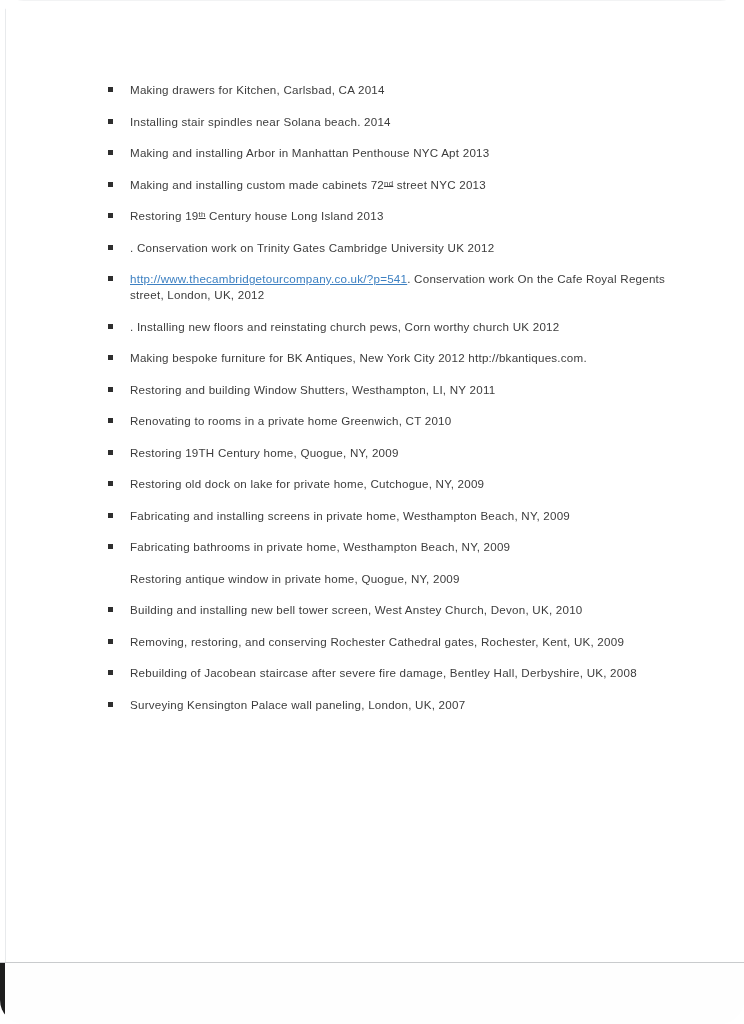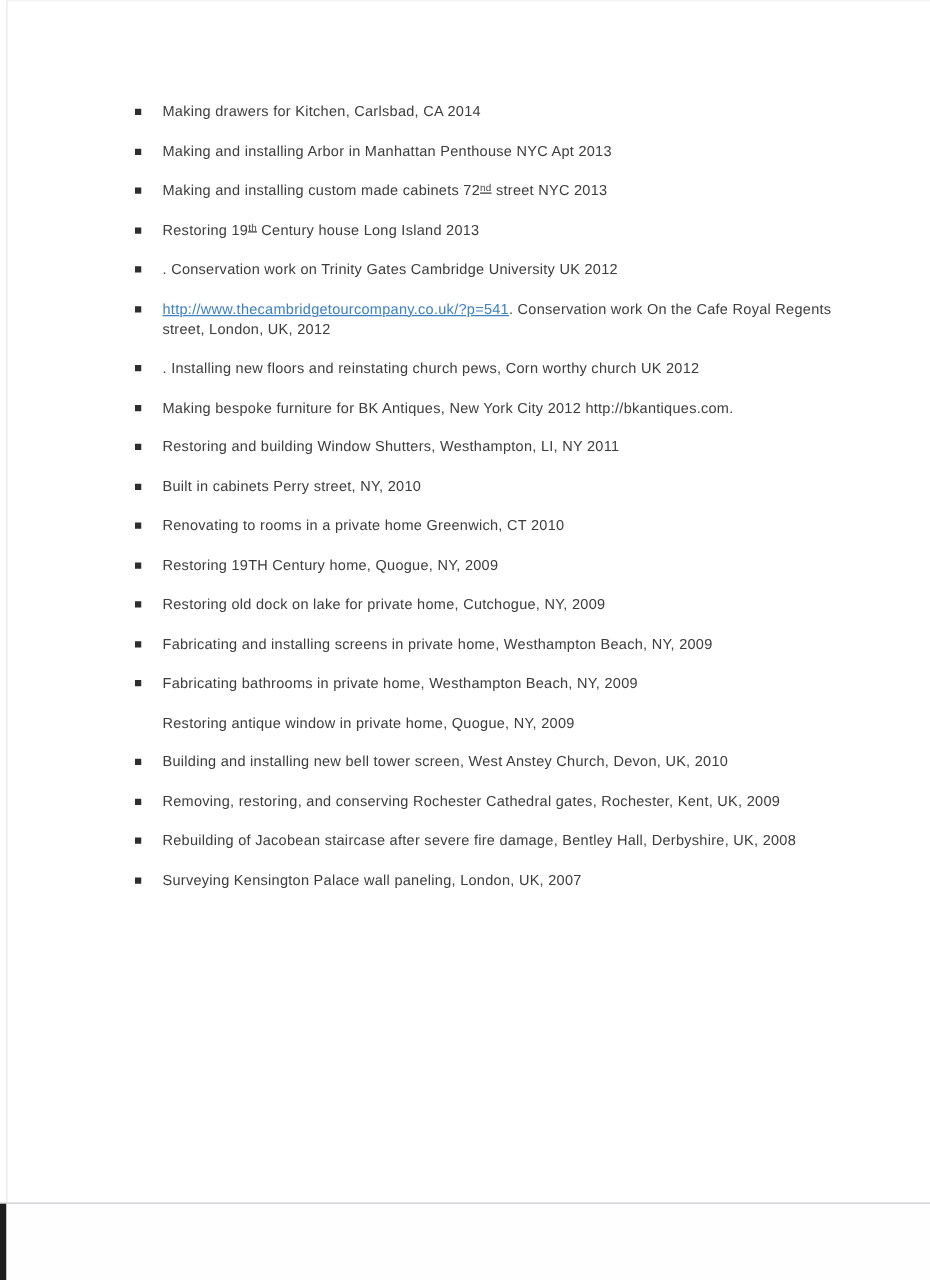--- a/index.html
+++ b/index.html
@@ -10,20 +10,21 @@
   body {
     font-family: "Liberation Sans", sans-serif;
   }
 
   #page {
     position: relative;
     width: 744px;
     height: 1024px;
     background: #ffffff;
     overflow: hidden;
+    border-radius: 24px;
   }
 
   
   .scan-edge-left {
     position: absolute;
     left: 5px;
     top: 0;
     width: 1px;
     height: 962px;
     background: #e8eaec;
@@ -124,20 +125,24 @@
   <div class="scan-edge-left"></div>
 
   <div class="doc-content">
     <ul class="bullet-list" id="list-root">
         <li class="list-item">
           <span class="marker"></span>
           <span class="text">Making drawers for Kitchen, Carlsbad, CA 2014</span>
         </li>
         <li class="list-item">
           <span class="marker"></span>
+          <span class="text">Installing stair spindles near Solana beach. 2014</span>
+        </li>
+        <li class="list-item">
+          <span class="marker"></span>
           <span class="text">Making and installing Arbor in Manhattan Penthouse NYC Apt 2013</span>
         </li>
         <li class="list-item">
           <span class="marker"></span>
           <span class="text"><span>Making and installing custom made cabinets 72</span><sup>nd</sup><span> street NYC 2013</span></span>
         </li>
         <li class="list-item">
           <span class="marker"></span>
           <span class="text"><span>Restoring 19</span><sup>th</sup><span> Century house Long Island 2013</span></span>
         </li>
@@ -153,24 +158,20 @@
           <span class="marker"></span>
           <span class="text">. Installing new floors and reinstating church pews, Corn worthy church UK 2012</span>
         </li>
         <li class="list-item">
           <span class="marker"></span>
           <span class="text">Making bespoke furniture for BK Antiques, New York City 2012 http://bkantiques.com.</span>
         </li>
         <li class="list-item">
           <span class="marker"></span>
           <span class="text">Restoring and building Window Shutters, Westhampton, LI, NY 2011</span>
-        </li>
-        <li class="list-item">
-          <span class="marker"></span>
-          <span class="text">Built in cabinets Perry street, NY, 2010</span>
         </li>
         <li class="list-item">
           <span class="marker"></span>
           <span class="text">Renovating to rooms in a private home Greenwich, CT 2010</span>
         </li>
         <li class="list-item">
           <span class="marker"></span>
           <span class="text">Restoring 19TH Century home, Quogue, NY, 2009</span>
         </li>
         <li class="list-item">

